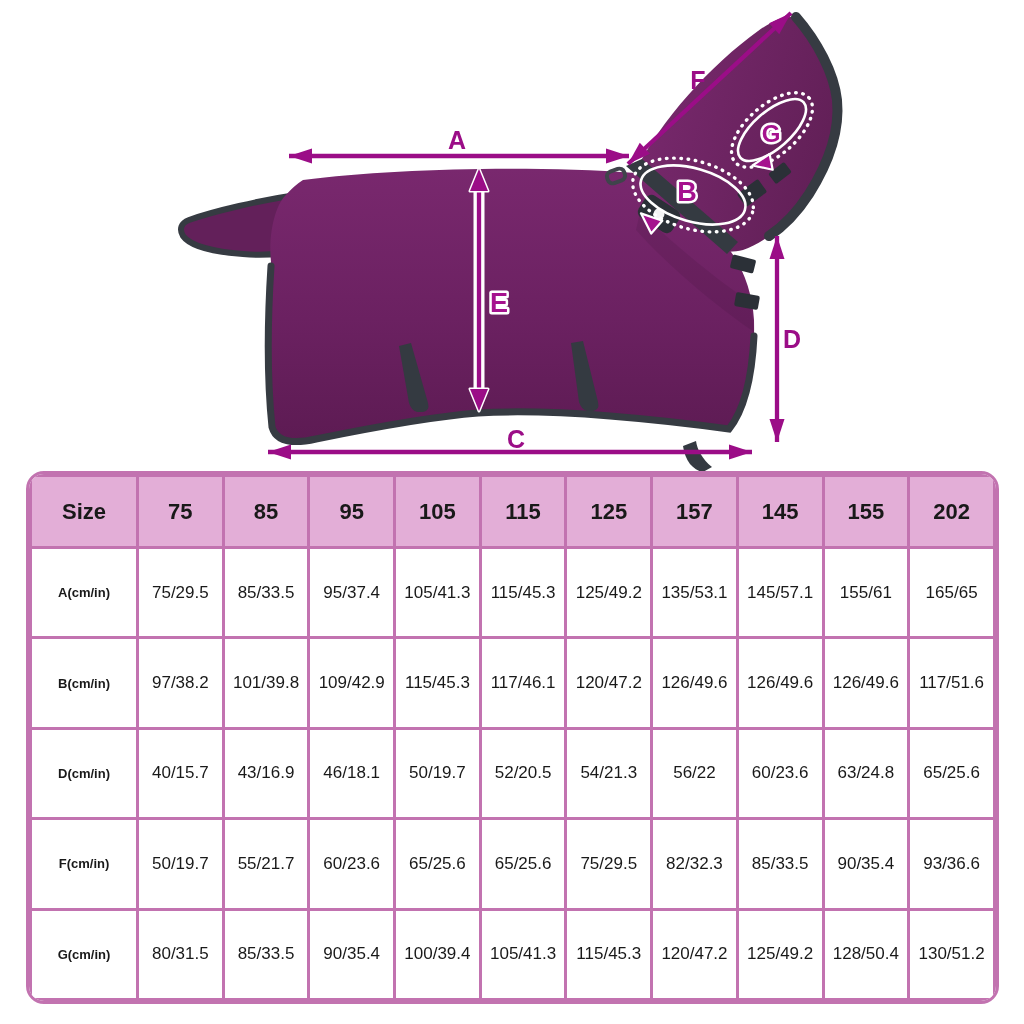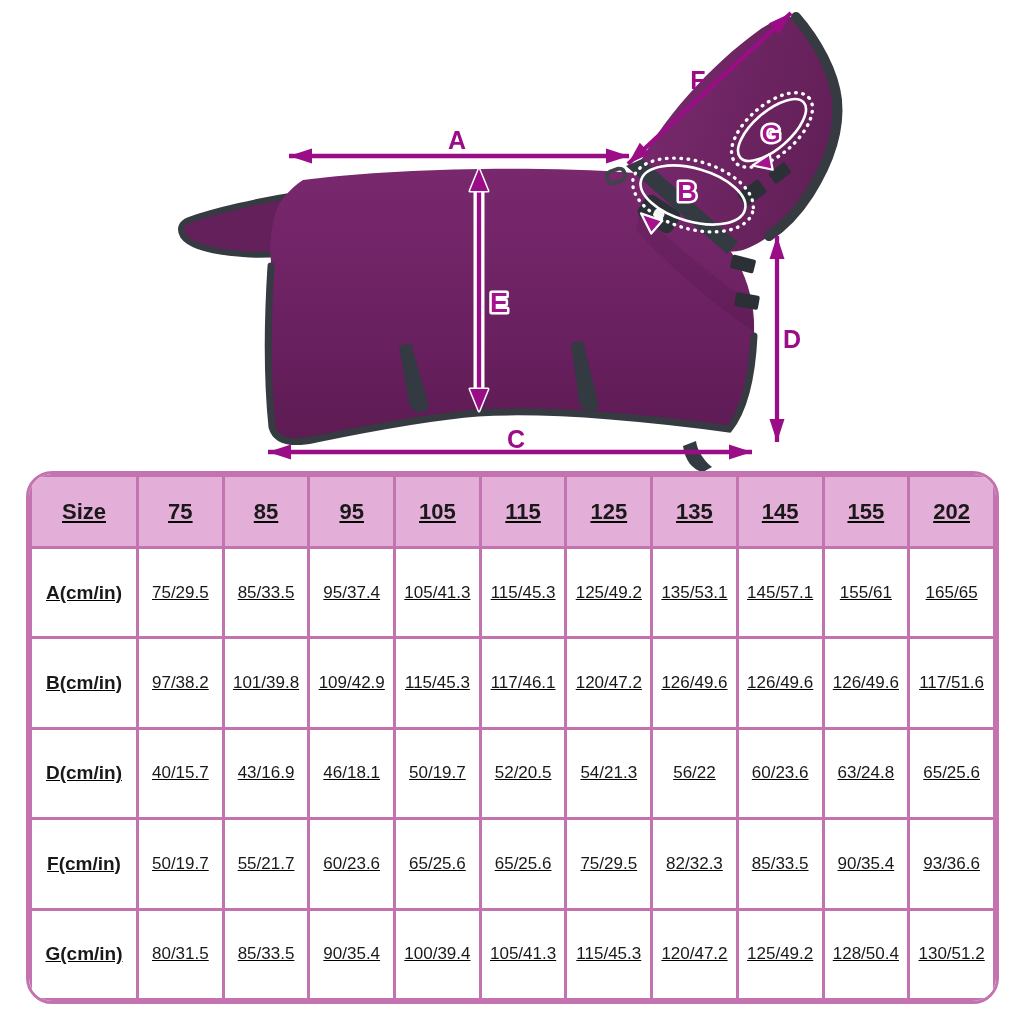--- a/index.html
+++ b/index.html
@@ -29,28 +29,28 @@
   .ring-arrow{fill:var(--accent2);stroke:#ffffff;stroke-width:2.2;stroke-linejoin:round;}
   .bind{fill:none;stroke:var(--binding);stroke-linecap:round;}
   .hw{fill:#2b3037;}
   .strap{fill:#343a41;}
   .ecas{stroke:#ffffff;stroke-width:11;fill:none;}
   .earr{fill:var(--accent);stroke:#ffffff;stroke-width:3;stroke-linejoin:round;paint-order:stroke;}
 
   
   .table-wrap{position:absolute;left:26px;top:471px;width:973px;height:533px;box-sizing:border-box;}
   .table-inner{width:100%;height:100%;box-sizing:border-box;border:3px solid var(--grid);
-               border-radius:26px;overflow:hidden;background:var(--cellbg);text-decoration:underline;}
+               border-radius:18px;overflow:hidden;background:var(--cellbg);}
   table.size{width:100%;height:100%;border-collapse:collapse;table-layout:fixed;}
   table.size th, table.size td{
     border:3px solid var(--grid);text-align:center;vertical-align:middle;
     color:var(--txt);padding:0;white-space:nowrap;overflow:hidden;
   }
   table.size thead th{background:var(--hdr);font-size:22px;font-weight:bold;height:69px;}
-  table.size th.rowlab{background:var(--cellbg);font-size:19px;font-weight:bold;}
+  table.size th.rowlab{background:var(--cellbg);font-size:13px;font-weight:bold;}
   table.size td{background:var(--cellbg);font-size:17px;font-weight:normal;}
 </style>
 </head>
 <body style="--accent: #9b0d87; --accent2: #a5128e; --garment: #6b2161; --binding: #363b42; --grid: #c273b0; --hdr: #e3aed7; --cellbg: #ffffff; --txt: #191919;">
 
 <div class="stage">
 
   <svg class="diagram" width="1024" height="472" viewBox="0 0 1024 472" xmlns="http://www.w3.org/2000/svg">
     <defs>
       <linearGradient id="gBody" x1="0" y1="0" x2="0" y2="1">
@@ -165,21 +165,21 @@
         </colgroup>
       <thead>
             <tr>
               <th>Size</th>
               <th>75</th>
               <th>85</th>
               <th>95</th>
               <th>105</th>
               <th>115</th>
               <th>125</th>
-              <th>135</th>
+              <th>157</th>
               <th>145</th>
               <th>155</th>
               <th>202</th>
             </tr>
           </thead>
           <tbody>
             <tr>
               <th class="rowlab">A(cm/in)</th>
               <td>75/29.5</td>
               <td>85/33.5</td>

